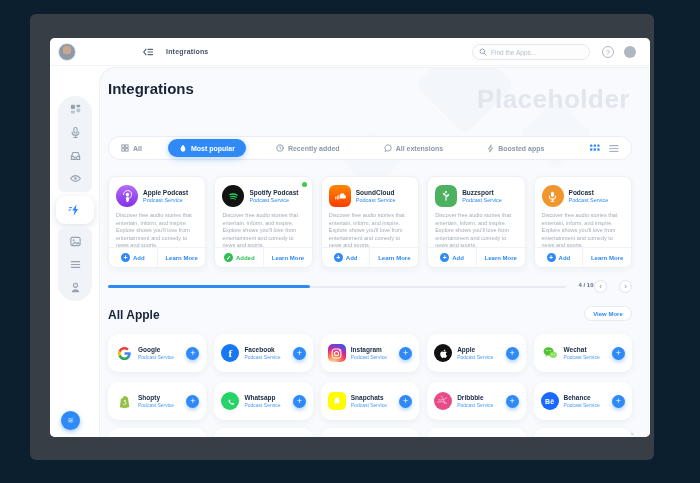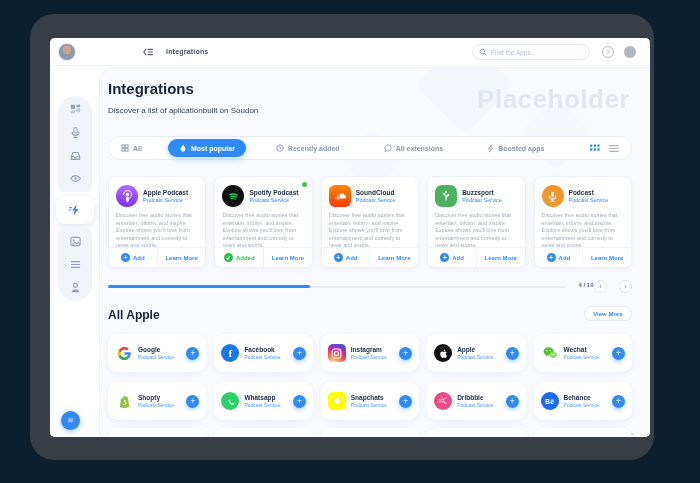--- a/index.html
+++ b/index.html
@@ -1,20 +1,20 @@
 <!DOCTYPE html>
 <html><head>
 <meta charset="utf-8">
 <style>
   * { margin:0; padding:0; box-sizing:border-box; }
   html,body { width:700px; height:483px; }
   body { background:#0c1f2e; position:relative; font-family:"Liberation Sans",sans-serif; overflow:hidden; }
 
   
-  .frame { position:absolute; left:30px; top:14px; width:624px; height:446px; background:#373e46; border-radius:24px; }
+  .frame { position:absolute; left:30px; top:14px; width:624px; height:446px; background:#373e46; border-radius:6px; }
   .screen { position:absolute; left:20px; top:24px; width:600px; height:399px; background:#fff; border-radius:5px; overflow:hidden; }
 
   
   .topbar { position:absolute; left:0; top:0; width:600px; height:28px; background:#fff; display:flex; align-items:center; border-bottom:1px solid #f1f3f7; z-index:5; }
   .avatar { width:18px; height:18px; border-radius:50%; margin-left:8px; background:radial-gradient(circle at 50% 38%, #c9a68e 0 34%, #8d99a8 35%), #aeb8c4; border:1px solid #e3e8ee; flex:none; }
   .collapse { margin-left:66px; flex:none; }
   .tb-title { font-size:7px; font-weight:700; color:#45526b; margin-left:12px; letter-spacing:.2px; }
   .search { position:absolute; left:422px; top:6px; width:118px; height:16px; border:1px solid #e4e9f0; border-radius:9px; background:#fdfdfe; display:flex; align-items:center; padding:0 6px; gap:4px; }
   .search input { border:none; outline:none; background:transparent; font-size:6.5px; color:#5a6577; width:90px; font-family:"Liberation Sans",sans-serif; }
   .search input::placeholder { color:#b9c2ce; }
@@ -179,21 +179,20 @@
       <div class="slogo"></div>
     </div>
 
     <div class="panel">
       <div class="cube" style="left:330px; top:-18px; width:70px; height:70px;"></div>
       <div class="cube" style="left:430px; top:40px; width:52px; height:52px; opacity:.4;"></div>
       <div class="cube" style="left:250px; top:70px; width:44px; height:44px; opacity:.35;"></div>
       <div class="watermark">Placeholder</div>
 
       <div class="pg-title">Integrations</div>
-      <div class="pg-sub">Discover a list of aplicationbuilt on Soudon</div>
 
       <div class="filterbar">
         <div class="ftab" style="margin-right:26px;">
           <svg width="8" height="8" viewBox="0 0 9 9" fill="none" stroke="#8e98a8" stroke-width="1">
             <rect x="1" y="1" width="2.8" height="2.8"></rect>
               <rect x="5.2" y="1" width="2.8" height="2.8"></rect>
               <rect x="1" y="5.2" width="2.8" height="2.8"></rect>
               <rect x="5.2" y="5.2" width="2.8" height="2.8"></rect>
           </svg>
           <span>All</span>

